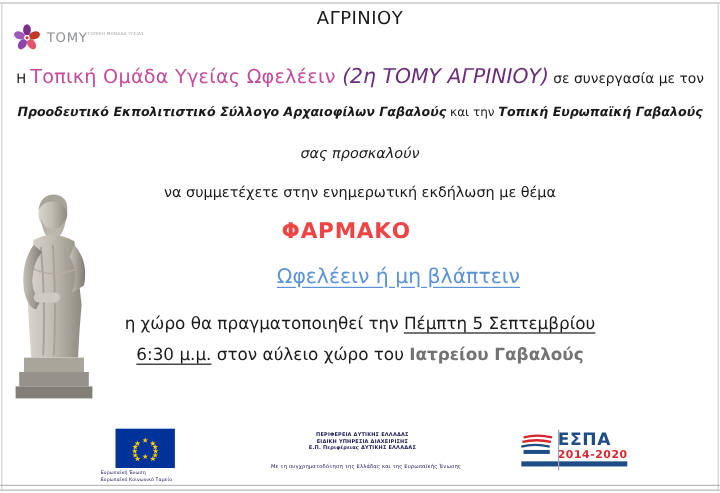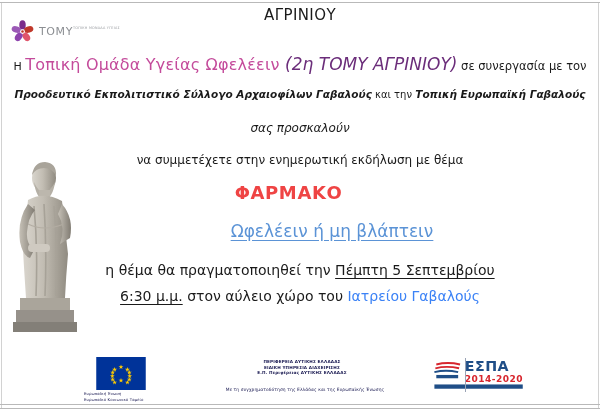--- a/index.html
+++ b/index.html
@@ -177,22 +177,22 @@
   }
   #line-time {
     top: 288px;
     font-size: 14px;
   }
   .u {
     text-decoration: underline;
     text-underline-offset: 3px;
   }
   .venue {
-    color: #3b82f6;
-    font-weight: normal;
+    color: #737373;
+    font-weight: bold;
   }
 
   
   #statue {
     position: absolute;
     left: 8px;
     top: 158px;
     width: 82px;
     height: 176px;
   }
@@ -324,21 +324,21 @@
     <span class="p-bold">Προοδευτικό Εκπολιτιστικό Σύλλογο Αρχαιοφίλων Γαβαλούς</span><span class="p-plain"> και την </span><span class="p-bold">Τοπική Ευρωπαϊκή Γαβαλούς</span>
   </div>
 
   <div class="line" id="line-invite">σας προσκαλούν</div>
   <div class="line" id="line-theme">να συμμετέχετε στην ενημερωτική εκδήλωση με θέμα</div>
 
   <div id="topic-title">ΦΑΡΜΑΚΟ</div>
   <div id="topic-subtitle">Ωφελέειν ή μη βλάπτειν</div>
 
   <div class="line" id="line-date">
-    <span>η θέμα θα πραγματοποιηθεί την </span><span class="u">Πέμπτη 5 Σεπτεμβρίου</span>
+    <span>η χώρο θα πραγματοποιηθεί την </span><span class="u">Πέμπτη 5 Σεπτεμβρίου</span>
   </div>
   <div class="line" id="line-time">
     <span class="u">6:30 μ.μ.</span><span> στον αύλειο χώρο του </span><span class="venue">Ιατρείου Γαβαλούς</span>
   </div>
 
   <svg id="statue" viewBox="0 0 82 176">
     <defs>
       <linearGradient id="stoneG" x1="0" y1="0" x2="1" y2="0">
         <stop offset="0%" stop-color="#d9d5cd"></stop>
         <stop offset="45%" stop-color="#c2bdb3"></stop>

